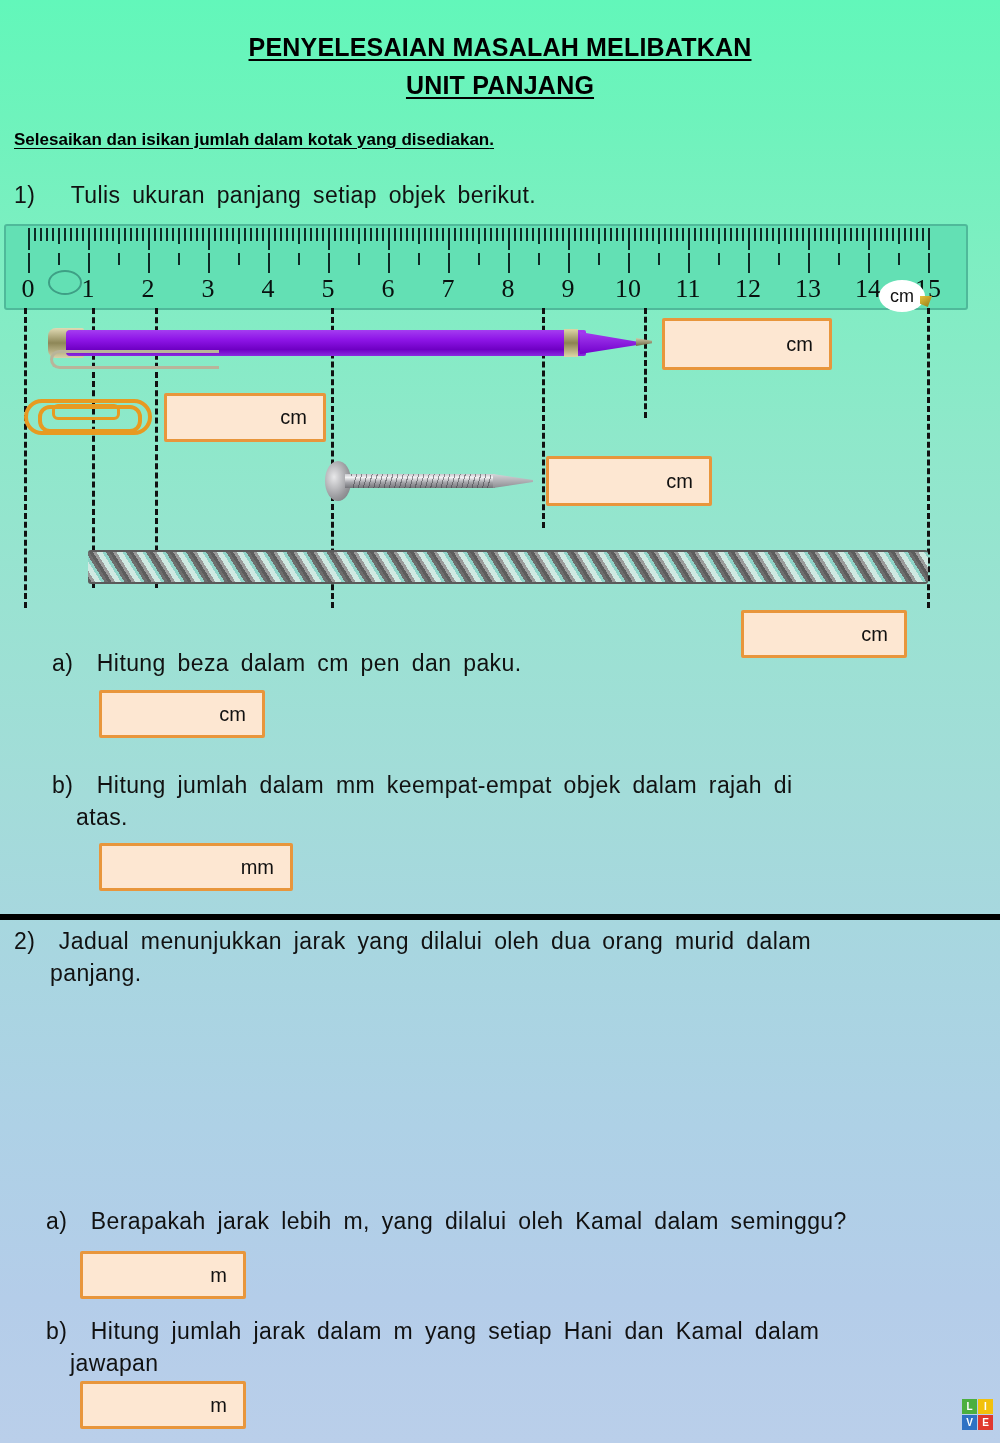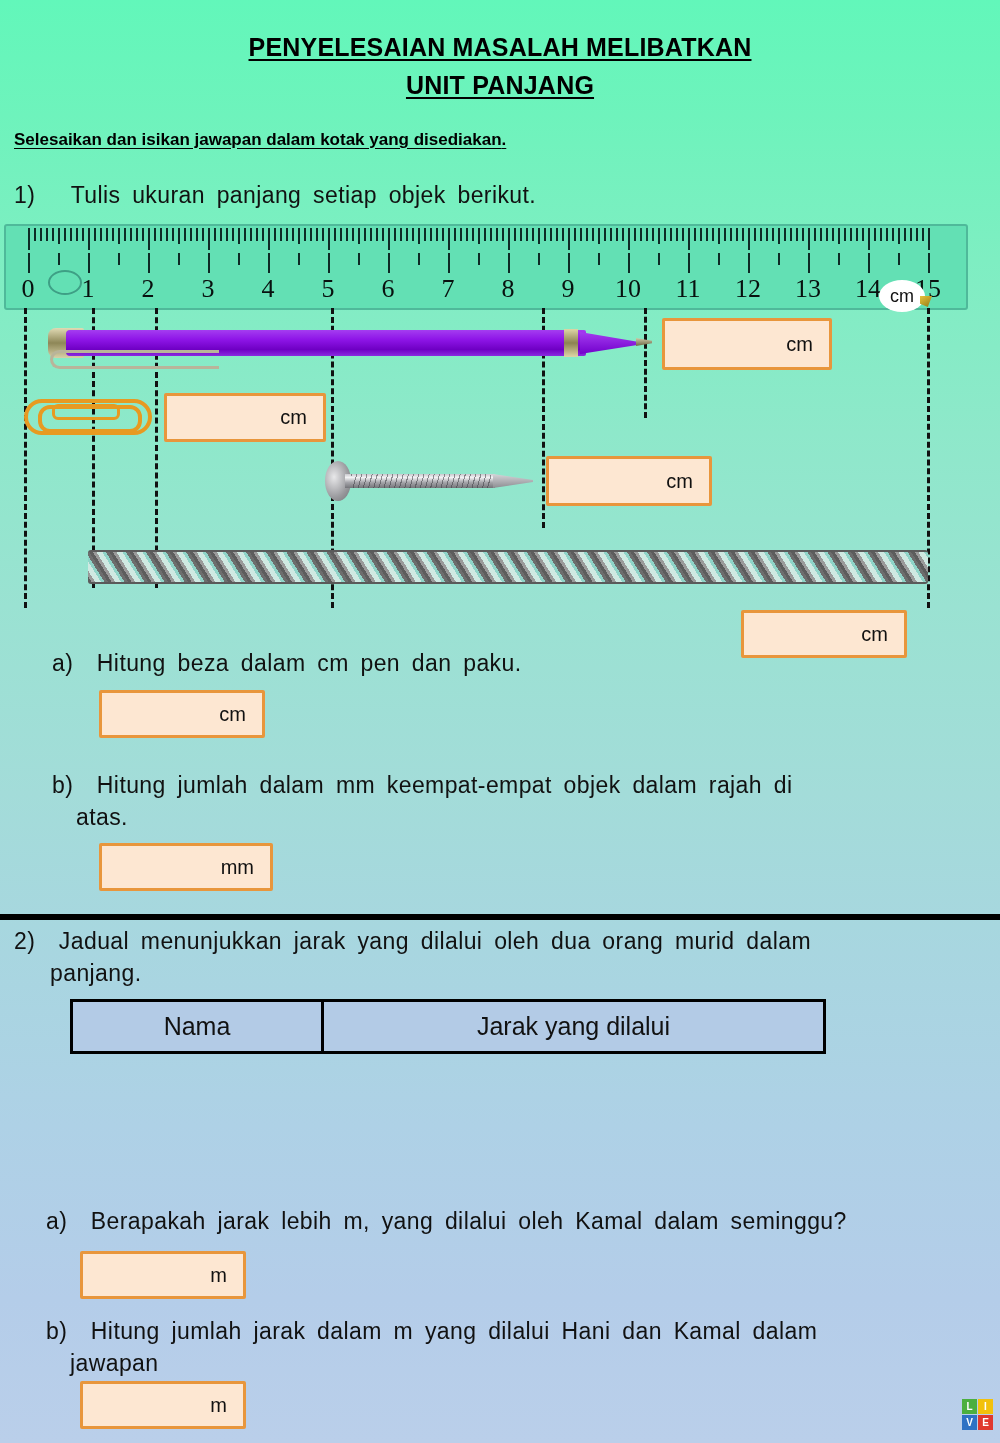--- a/index.html
+++ b/index.html
@@ -201,21 +201,21 @@
 <body>
 
 <div class="title" style="top:30px;">
   <span class="ul">PENYELESAIAN MASALAH MELIBATKAN</span>
 </div>
 <div class="title" style="top:68px;">
   <span class="ul">UNIT PANJANG</span>
 </div>
 
 <div class="instruction">
-  <span>Selesaikan dan isikan jawapan dalam kotak yang disediakan</span><span class="nodec">.</span>
+  <span>Selesaikan dan isikan jumlah dalam kotak yang disediakan</span><span class="nodec">.</span>
 </div>
 
 <div class="q-line" style="left:14px;top:182px;">
   <span>1)</span>
   &nbsp;&nbsp;<span>Tulis  ukuran  panjang  setiap  objek  berikut.</span>
 </div>
 
 <div class="ruler">
   <div id="ruler-ticks">
       <div class="tick" style="left: 22px; top: 2px; height: 22px;"></div>
@@ -482,54 +482,50 @@
   <span>cm</span>
 </div>
 
 <div class="q-line" style="left:52px;top:772px;">
   <span>b)</span>
   &nbsp;<span>Hitung  jumlah  dalam  mm  keempat-empat  objek  dalam  rajah  di</span>
 </div>
 <div class="q-line" style="left:76px;top:804px;">
   <span>atas.</span>
 </div>
-<div class="abox" style="left:99px;top:843px;width:174px;height:48px;text-align:center;">
+<div class="abox" style="left:99px;top:843px;width:194px;height:48px;text-align:center;">
   <span>mm</span>
 </div>
 
 <div class="divider" style="top:914px;"></div>
 
 <div class="q-line" style="left:14px;top:928px;">
   <span>2)</span>
   &nbsp;<span>Jadual  menunjukkan  jarak  yang  dilalui  oleh  dua  orang  murid  dalam</span>
 </div>
 <div class="q-line" style="left:50px;top:960px;">
   <span>panjang.</span>
 </div>
 
 <table class="jadual">
   <tbody>
-      <tr>
-    <td class="col-nama">Nama</td>
-    <td>Jarak  yang  dilalui</td>
-  </tr>
 </tbody>
   </table>
 
 <div class="q-line" style="left:46px;top:1208px;">
   <span>a)</span>
   &nbsp;<span>Berapakah  jarak  lebih  m,  yang  dilalui  oleh  Kamal  dalam  seminggu?</span>
 </div>
 <div class="abox" style="left:80px;top:1251px;width:166px;height:48px;">
   <span>m</span>
 </div>
 
 <div class="q-line" style="left:46px;top:1318px;">
   <span>b)</span>
-  &nbsp;<span>Hitung  jumlah  jarak  dalam  m  yang  dilalui  Hani  dan  Kamal  dalam</span>
+  &nbsp;<span>Hitung  jumlah  jarak  dalam  m  yang  setiap  Hani  dan  Kamal  dalam</span>
 </div>
 <div class="q-line" style="left:70px;top:1350px;">
   <span>jawapan</span>
 </div>
 <div class="abox" style="left:80px;top:1381px;width:166px;height:48px;">
   <span>m</span>
 </div>
 
 <div class="logo">
   <div class="logo-grid">

